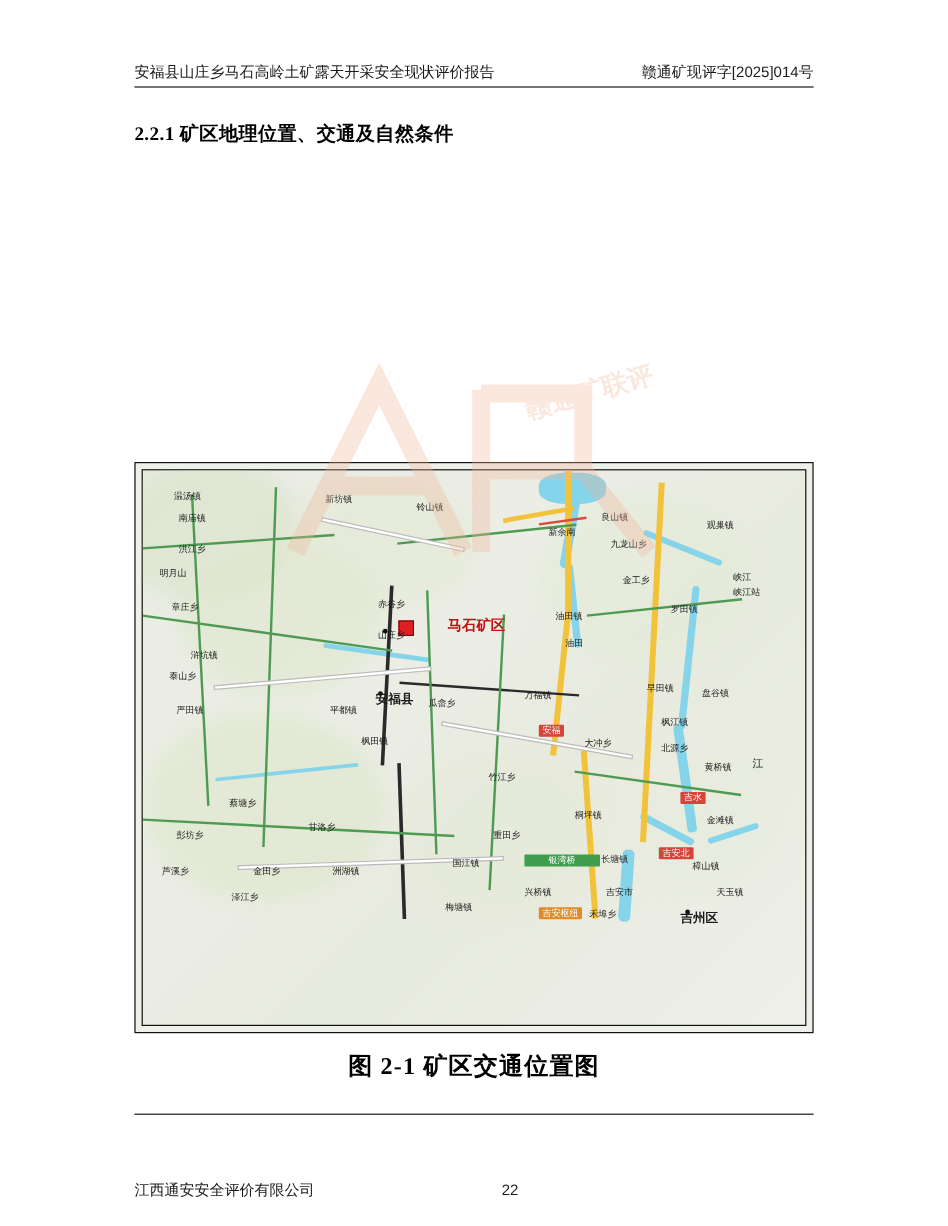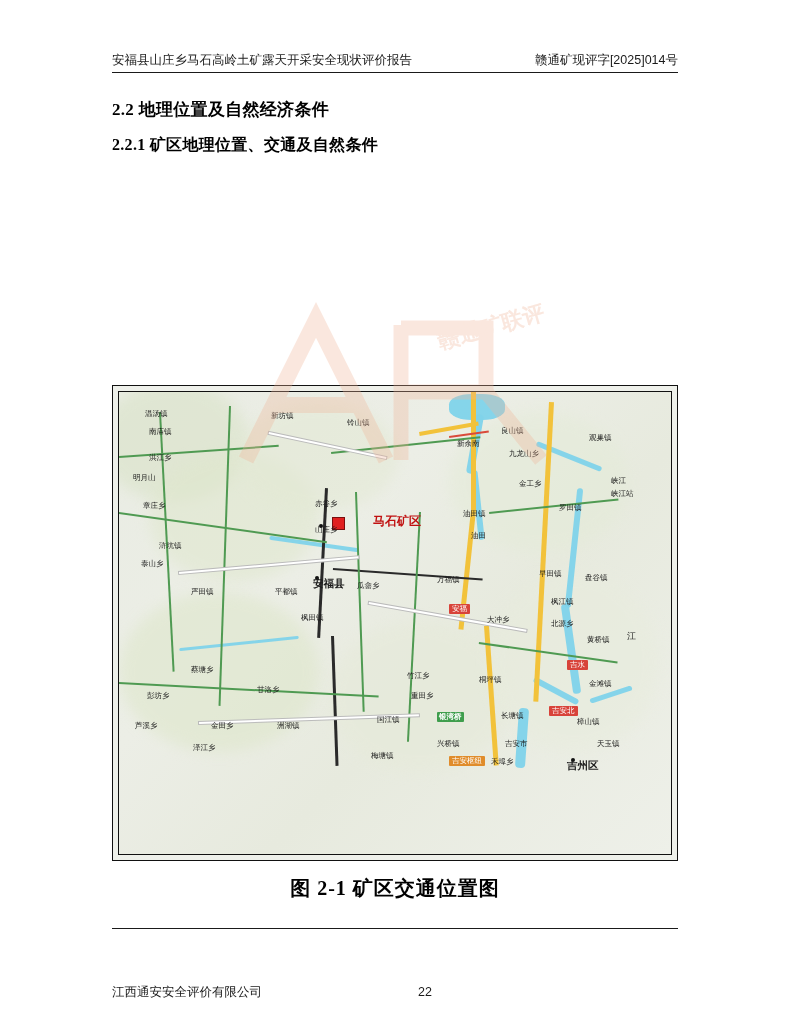--- a/index.html
+++ b/index.html
@@ -149,24 +149,23 @@
   .mlabel.redbox {
     color: #fff;
     background: #d8433a;
     padding: 1px 3px;
     border-radius: 1px;
     font-size: 7.5px;
   }
   .mlabel.greenbox {
     color: #fff;
     background: #3f9e4d;
-    padding: 1px 2px;
+    padding: 1px 20px;
     border-radius: 1px;
     font-size: 7.5px;
-    font-weight: bold;
   }
   .mlabel.orangebox {
     color: #fff;
     background: #e08c2b;
     padding: 1px 3px;
     border-radius: 1px;
     font-size: 7.5px;
   }
   .dot {
     position: absolute;
@@ -225,21 +224,20 @@
 
 <div class="page">
 
   <div class="header">
     <span class="header-left">安福县山庄乡马石高岭土矿露天开采安全现状评价报告</span>
     <span class="header-right">赣通矿现评字[2025]014号</span>
   </div>
   <div class="header-rule"></div>
 
   <div class="content">
-    <h2 class="sec">2.2 地理位置及自然经济条件</h2>
     <h3 class="subsec">2.2.1 矿区地理位置、交通及自然条件</h3>
   </div>
 
   <div class="watermark">
     <svg width="420" height="170" viewBox="0 0 420 170">
       <g fill="none" stroke="#f0b69a" stroke-width="16">
         <path d="M60 160 L130 20 L200 160"></path>
         <path d="M92 105 L168 105"></path>
       </g>
       <g fill="none" stroke="#f0b69a" stroke-width="15">
@@ -331,30 +329,30 @@
             <div class="mlabel" style="left: 344px; top: 118px;">油田镇</div>
             <div class="mlabel" style="left: 352px; top: 140px;">油田</div>
             <div class="mlabel" style="left: 40px; top: 150px;">浒坑镇</div>
             <div class="mlabel" style="left: 22px; top: 168px;">泰山乡</div>
             <div class="mlabel big" style="left: 194px; top: 186px;">安福县</div>
             <div class="mlabel" style="left: 238px; top: 190px;">瓜畲乡</div>
             <div class="mlabel" style="left: 318px; top: 184px;">万福镇</div>
             <div class="mlabel" style="left: 156px; top: 196px;">平都镇</div>
             <div class="mlabel" style="left: 420px; top: 178px;">早田镇</div>
             <div class="mlabel" style="left: 466px; top: 182px;">盘谷镇</div>
-            <div class="mlabel" style="left: 28px; top: 196px; margin-left: 44px;">严田镇</div>
+            <div class="mlabel" style="left: 28px; top: 196px;">严田镇</div>
             <div class="mlabel" style="left: 182px; top: 222px;">枫田镇</div>
             <div class="mlabel redbox" style="left: 330px; top: 212px;">安福</div>
             <div class="mlabel" style="left: 368px; top: 224px;">大冲乡</div>
             <div class="mlabel" style="left: 432px; top: 206px;">枫江镇</div>
             <div class="mlabel" style="left: 432px; top: 228px;">北源乡</div>
             <div class="mlabel" style="left: 468px; top: 244px;">黄桥镇</div>
             <div class="mlabel redbox" style="left: 448px; top: 268px;">吉水</div>
             <div class="mlabel" style="left: 72px; top: 274px;">蔡塘乡</div>
-            <div class="mlabel" style="left: 288px; top: 280px; text-align: right;">竹江乡</div>
+            <div class="mlabel" style="left: 288px; top: 252px; text-align: right;">竹江乡</div>
             <div class="mlabel" style="left: 360px; top: 284px;">桐坪镇</div>
             <div class="mlabel" style="left: 470px; top: 288px;">金滩镇</div>
             <div class="mlabel" style="left: 28px; top: 300px;">彭坊乡</div>
             <div class="mlabel" style="left: 138px; top: 294px;">甘洛乡</div>
             <div class="mlabel" style="left: 292px; top: 300px;">重田乡</div>
             <div class="mlabel greenbox" style="left: 318px; top: 320px;">银湾桥</div>
             <div class="mlabel redbox" style="left: 430px; top: 314px;">吉安北</div>
             <div class="mlabel" style="left: 382px; top: 320px;">长塘镇</div>
             <div class="mlabel" style="left: 458px; top: 326px;">樟山镇</div>
             <div class="mlabel" style="left: 16px; top: 330px;">芦溪乡</div>

